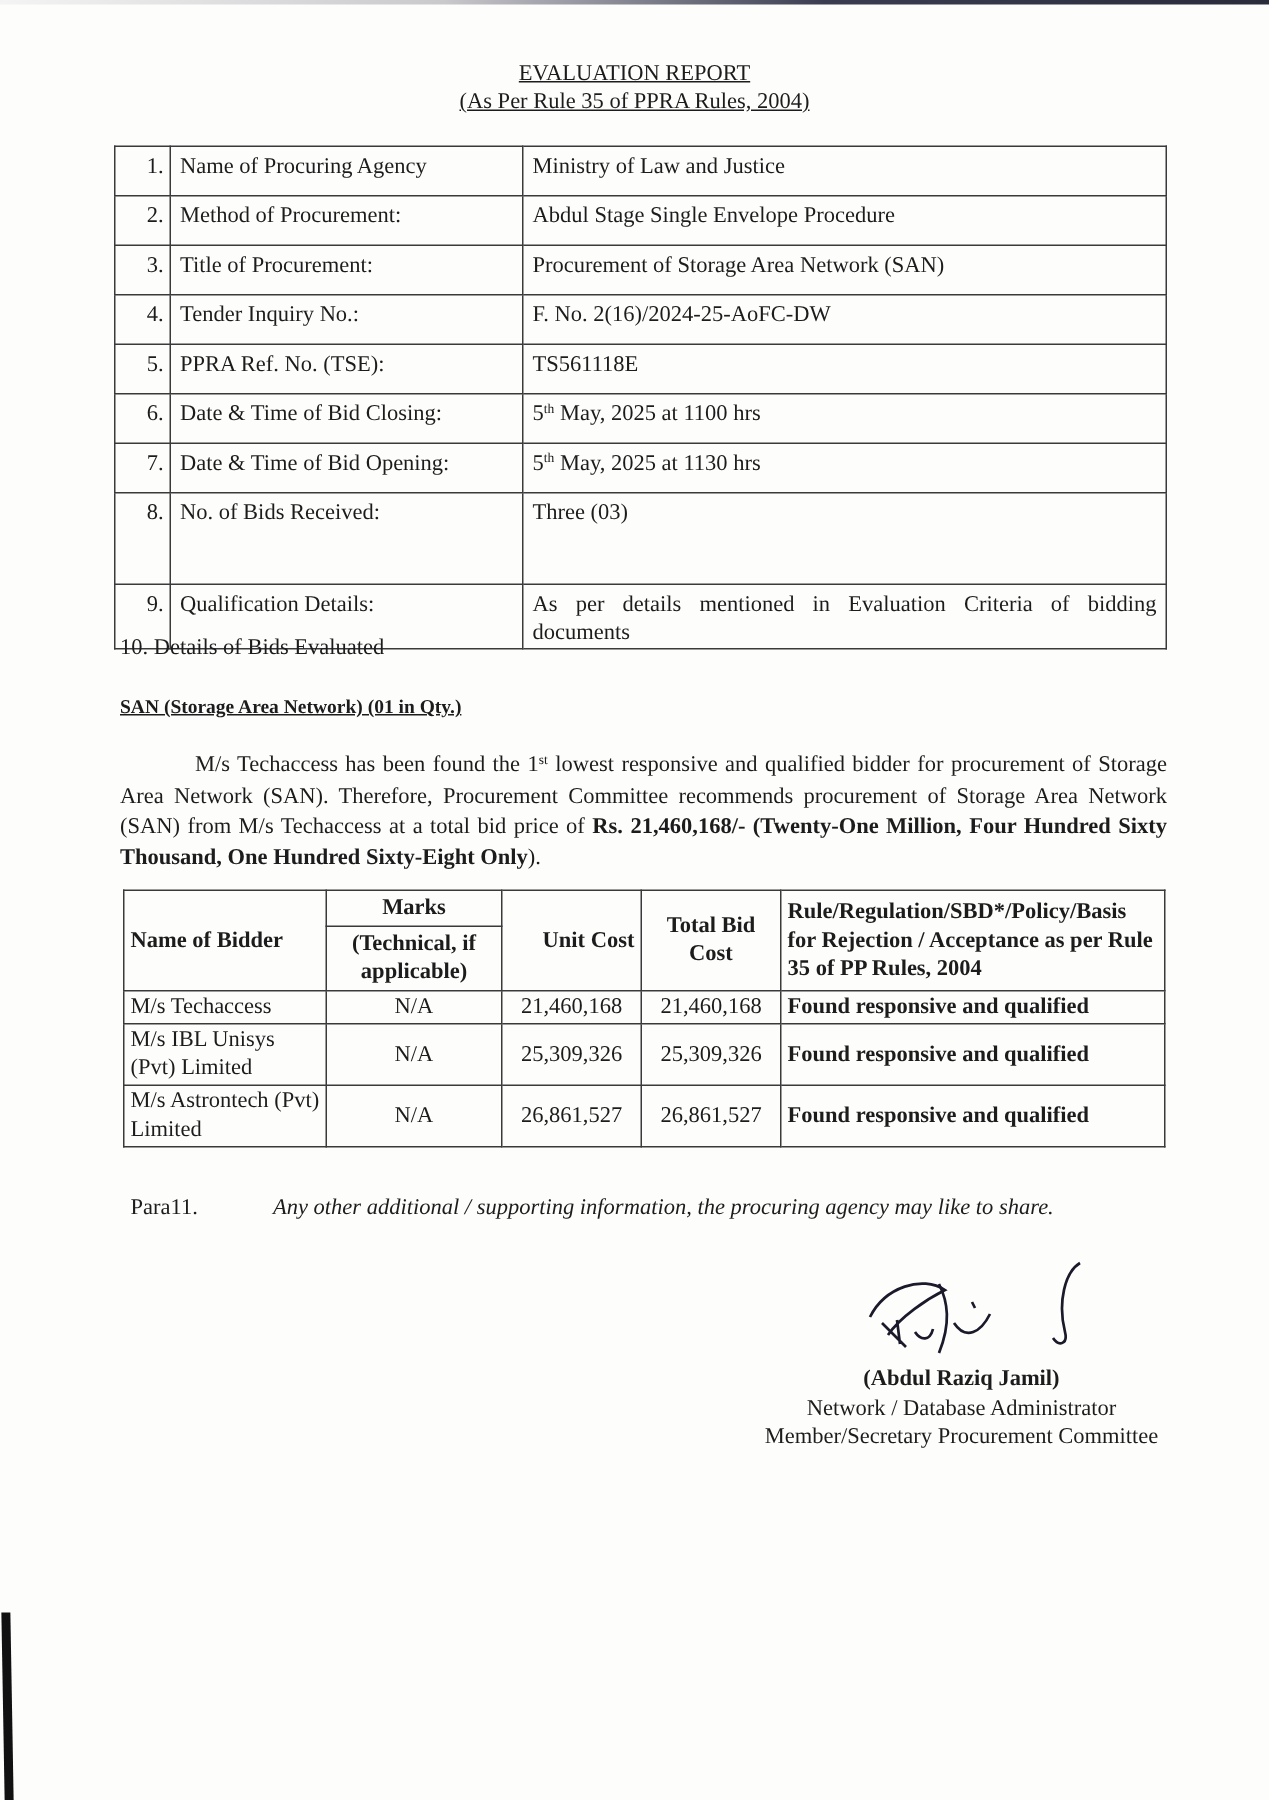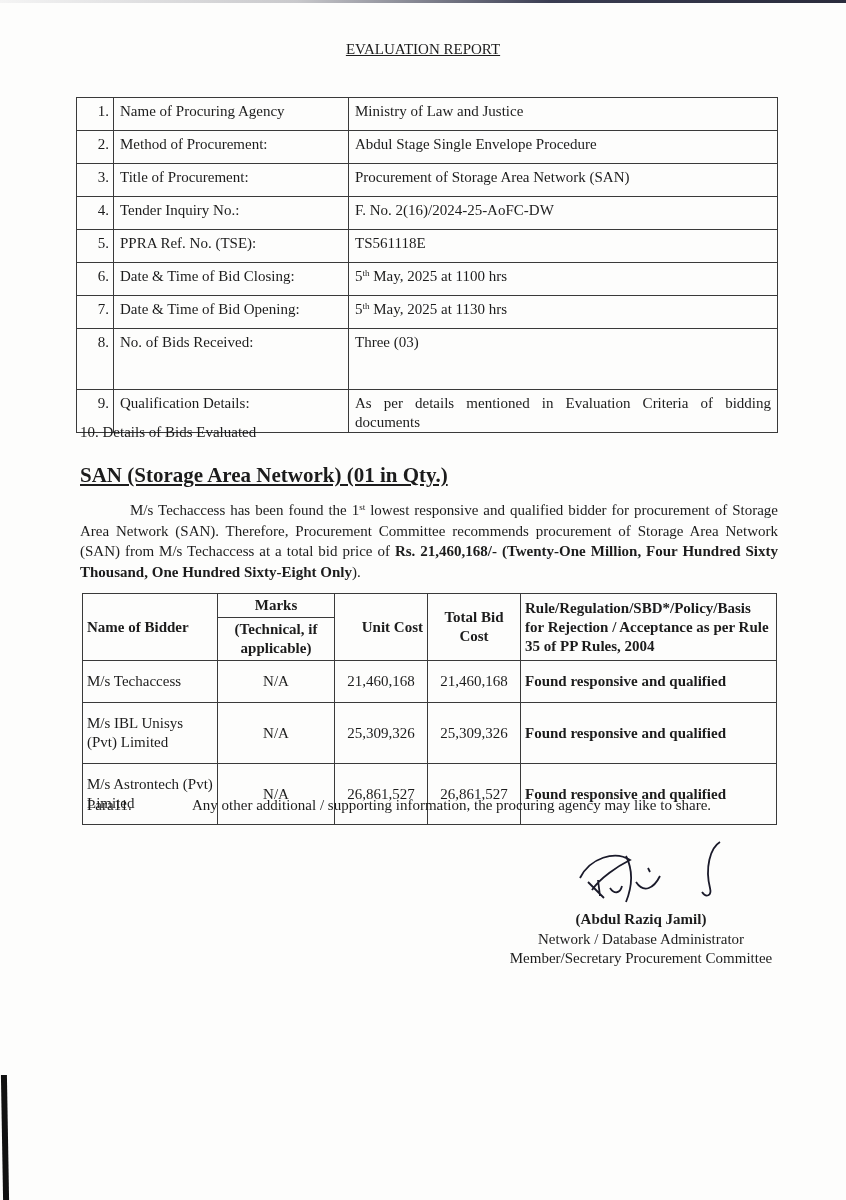--- a/index.html
+++ b/index.html
@@ -22,52 +22,53 @@
 
   table { border-collapse: collapse; }
   .info-table { position: absolute; left: 76px; top: 97px; width: 702px; font-size: 15px; }
   .info-table td { border: 1.3px solid #3a3a3a; padding: 0 6px; vertical-align: top; height: 28px; line-height: 19px; padding-top: 4px; }
   .info-table td.num { width: 26px; text-align: right; padding-right: 4px; }
   .info-table td.label { width: 222px; }
   .info-table tr.tall td { height: 56px; }
   .info-table td.just { text-align: justify; text-align-last: left; }
 
   .sec10 { position: absolute; left: 80px; top: 424px; font-size: 15px; }
-  .san-head { position: absolute; left: 80px; top: 463px; font-size: 21px; font-weight: bold; text-decoration: underline; }
+  .san-head { position: absolute; left: 80px; top: 463px; font-size: 13px; font-weight: bold; text-decoration: underline; }
   .para { position: absolute; left: 80px; top: 500px; width: 698px; font-size: 15px; line-height: 20.5px; text-align: justify; text-indent: 50px; }
   .para b { font-weight: bold; }
   sup { font-size: 9px; vertical-align: 5px; line-height: 0; }
 
   .bid-table { position: absolute; left: 82px; top: 593px; width: 695px; font-size: 15px; }
   .bid-table th, .bid-table td { border: 1.3px solid #3a3a3a; line-height: 19px; }
   .bid-table th { font-weight: bold; padding: 2px 4px; }
-  .bid-table td { padding: 11px 4px; vertical-align: middle; }
+  .bid-table td { padding: 1px 4px; vertical-align: middle; }
   .c-name { width: 126px; text-align: left; }
   .c-marks { width: 108px; text-align: center; }
   .c-unit { width: 84px; text-align: right; }
   .c-total { width: 84px; text-align: center; }
   .c-rule { text-align: left; }
   .bid-table td.center { text-align: center; }
   .bid-table td.rule { vertical-align: middle; font-weight: bold; }
 
   .para11 { position: absolute; left: 87px; top: 797px; font-size: 15px; }
-  .para11-text { position: absolute; left: 192px; top: 797px; font-size: 15px; }
+  .para11-text { position: absolute; left: 182px; top: 797px; font-size: 15px; font-style: italic; }
 
   .signature { position: absolute; left: 570px; top: 838px; width: 170px; height: 70px; }
   .signer { position: absolute; left: 496px; top: 910px; width: 290px; text-align: center; font-size: 15px; line-height: 19.5px; }
   .signer .name { font-weight: bold; }
 </style>
 </head>
 <body>
 
 <div class="topedge"></div>
 <div class="leftedge"></div>
 
 <div class="title-block">
   <div>EVALUATION REPORT</div>
+  <div>(As Per Rule 35 of PPRA Rules, 2004)</div>
 </div>
 
 <table class="info-table">
   <tbody>
       <tr>
     <td class="num">1.</td>
     <td class="label">Name of Procuring Agency</td>
     <td>Ministry of Law and Justice</td>
   </tr>
   <tr>

